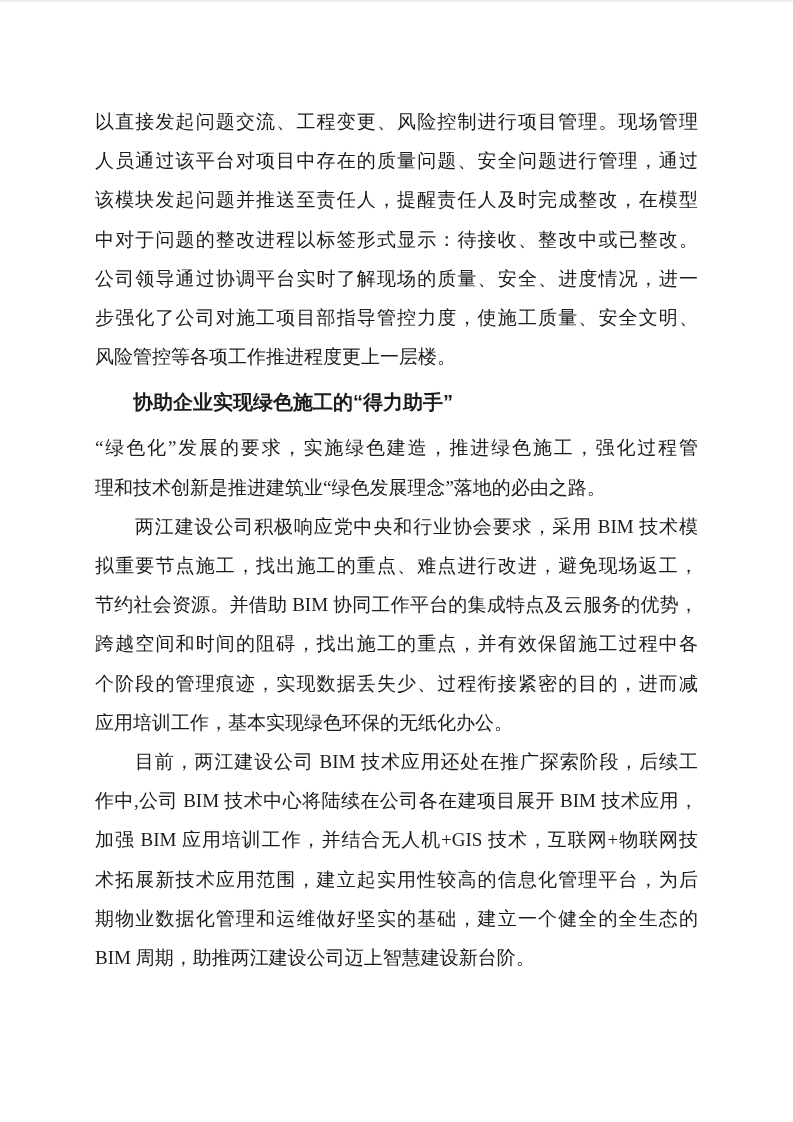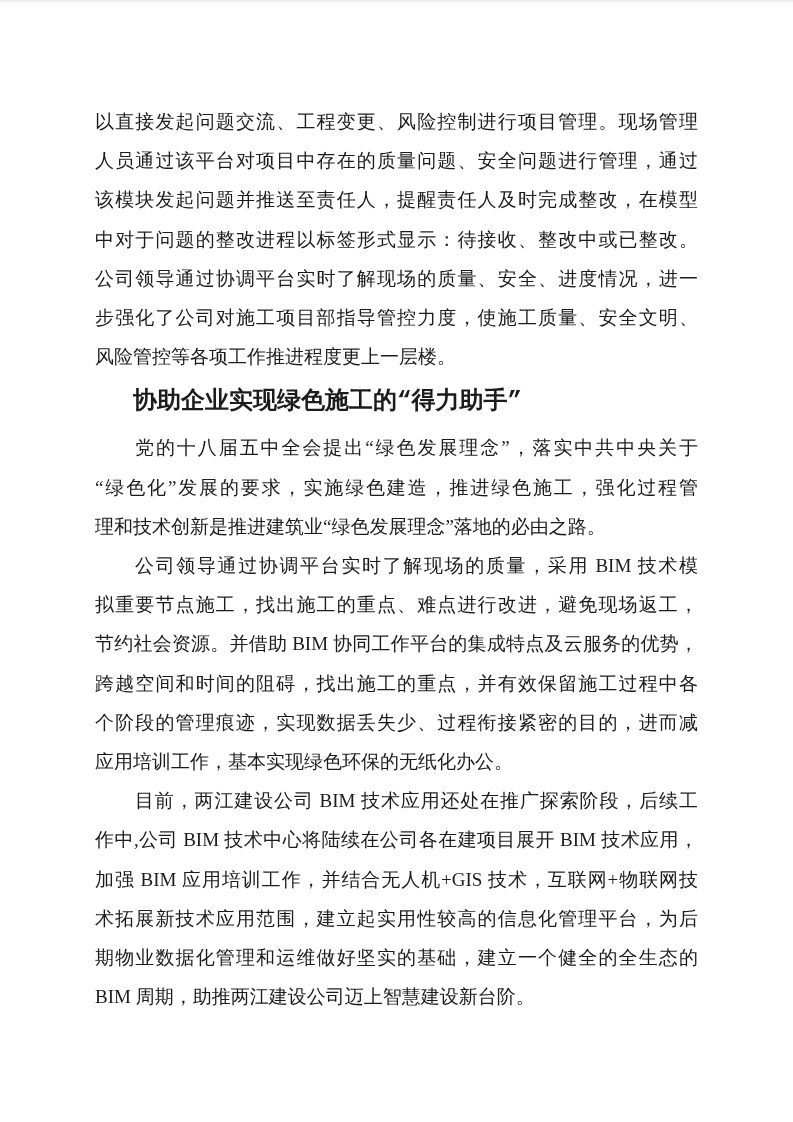--- a/index.html
+++ b/index.html
@@ -36,46 +36,45 @@
     text-align-last: justify;
     white-space: normal;
   }
   .line.para-end {
     text-align-last: left;
   }
   .line.indent {
     padding-left: 40px;
   }
   .heading {
-    font-family: Liberation Mono, monospace;
+    font-family: Liberation Sans, sans-serif;
     font-weight: 700;
-    font-size: 24px;
+    font-size: 20px;
     line-height: 52px;
     padding-left: 38px;
     text-align: left;
     text-align-last: left;
   }
 </style>
 </head>
 <body>
 
 <div class="top-edge"></div>
 <div class="doc" id="doc" style="color: rgb(27, 27, 27);">
     <div class="line">以直接发起问题交流、工程变更、风险控制进行项目管理。现场管理</div>
     <div class="line">人员通过该平台对项目中存在的质量问题、安全问题进行管理，通过</div>
     <div class="line">该模块发起问题并推送至责任人，提醒责任人及时完成整改，在模型</div>
     <div class="line">中对于问题的整改进程以标签形式显示：待接收、整改中或已整改。</div>
     <div class="line">公司领导通过协调平台实时了解现场的质量、安全、进度情况，进一</div>
     <div class="line">步强化了公司对施工项目部指导管控力度，使施工质量、安全文明、</div>
     <div class="line para-end">风险管控等各项工作推进程度更上一层楼。</div>
     <div class="line heading">协助企业实现绿色施工的“得力助手”</div>
-    <div class="line indent">党的十八届五中全会提出“绿色发展理念”，落实中共中央关于</div>
     <div class="line">“绿色化”发展的要求，实施绿色建造，推进绿色施工，强化过程管</div>
     <div class="line para-end">理和技术创新是推进建筑业“绿色发展理念”落地的必由之路。</div>
-    <div class="line indent">公司领导通过协调平台实时了解现场的质量，采用 BIM 技术模</div>
+    <div class="line indent">两江建设公司积极响应党中央和行业协会要求，采用 BIM 技术模</div>
     <div class="line">拟重要节点施工，找出施工的重点、难点进行改进，避免现场返工，</div>
     <div class="line">节约社会资源。并借助 BIM 协同工作平台的集成特点及云服务的优势，</div>
     <div class="line">跨越空间和时间的阻碍，找出施工的重点，并有效保留施工过程中各</div>
     <div class="line">个阶段的管理痕迹，实现数据丢失少、过程衔接紧密的目的，进而减</div>
     <div class="line para-end">应用培训工作，基本实现绿色环保的无纸化办公。</div>
     <div class="line indent">目前，两江建设公司 BIM 技术应用还处在推广探索阶段，后续工</div>
     <div class="line">作中,公司 BIM 技术中心将陆续在公司各在建项目展开 BIM 技术应用，</div>
     <div class="line">加强 BIM 应用培训工作，并结合无人机+GIS 技术，互联网+物联网技</div>
     <div class="line">术拓展新技术应用范围，建立起实用性较高的信息化管理平台，为后</div>
     <div class="line">期物业数据化管理和运维做好坚实的基础，建立一个健全的全生态的</div>

